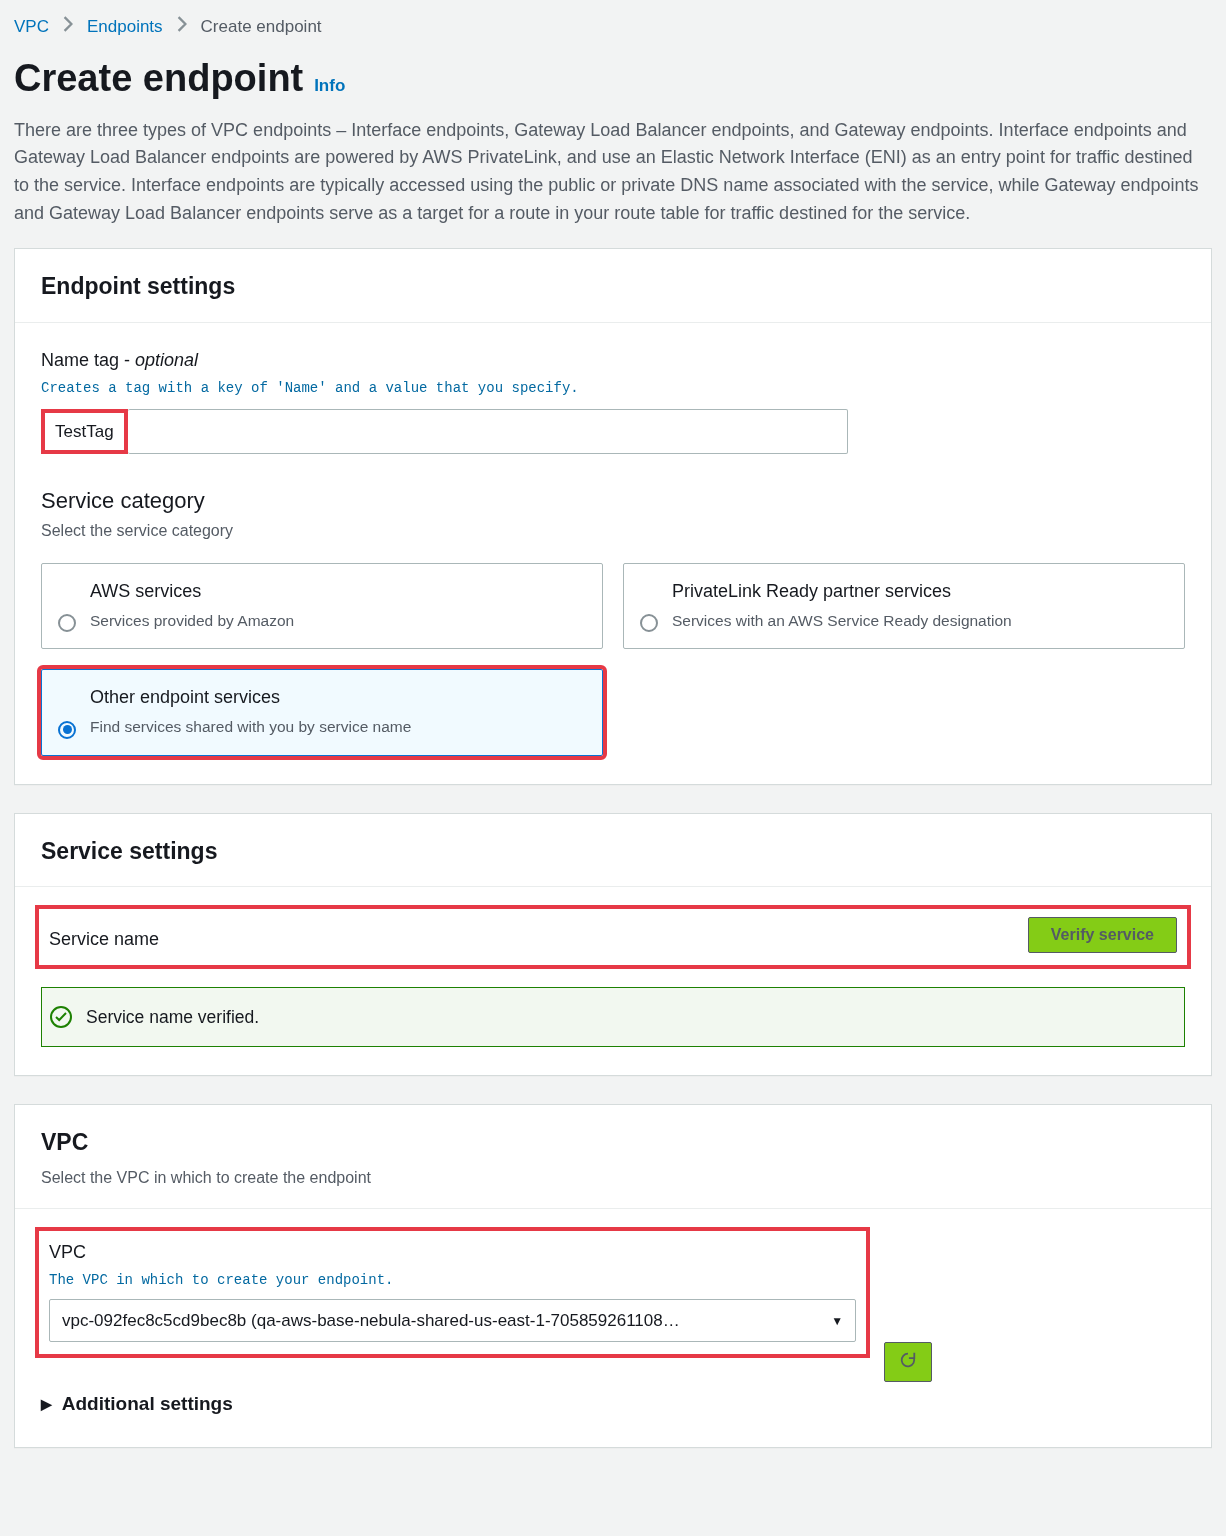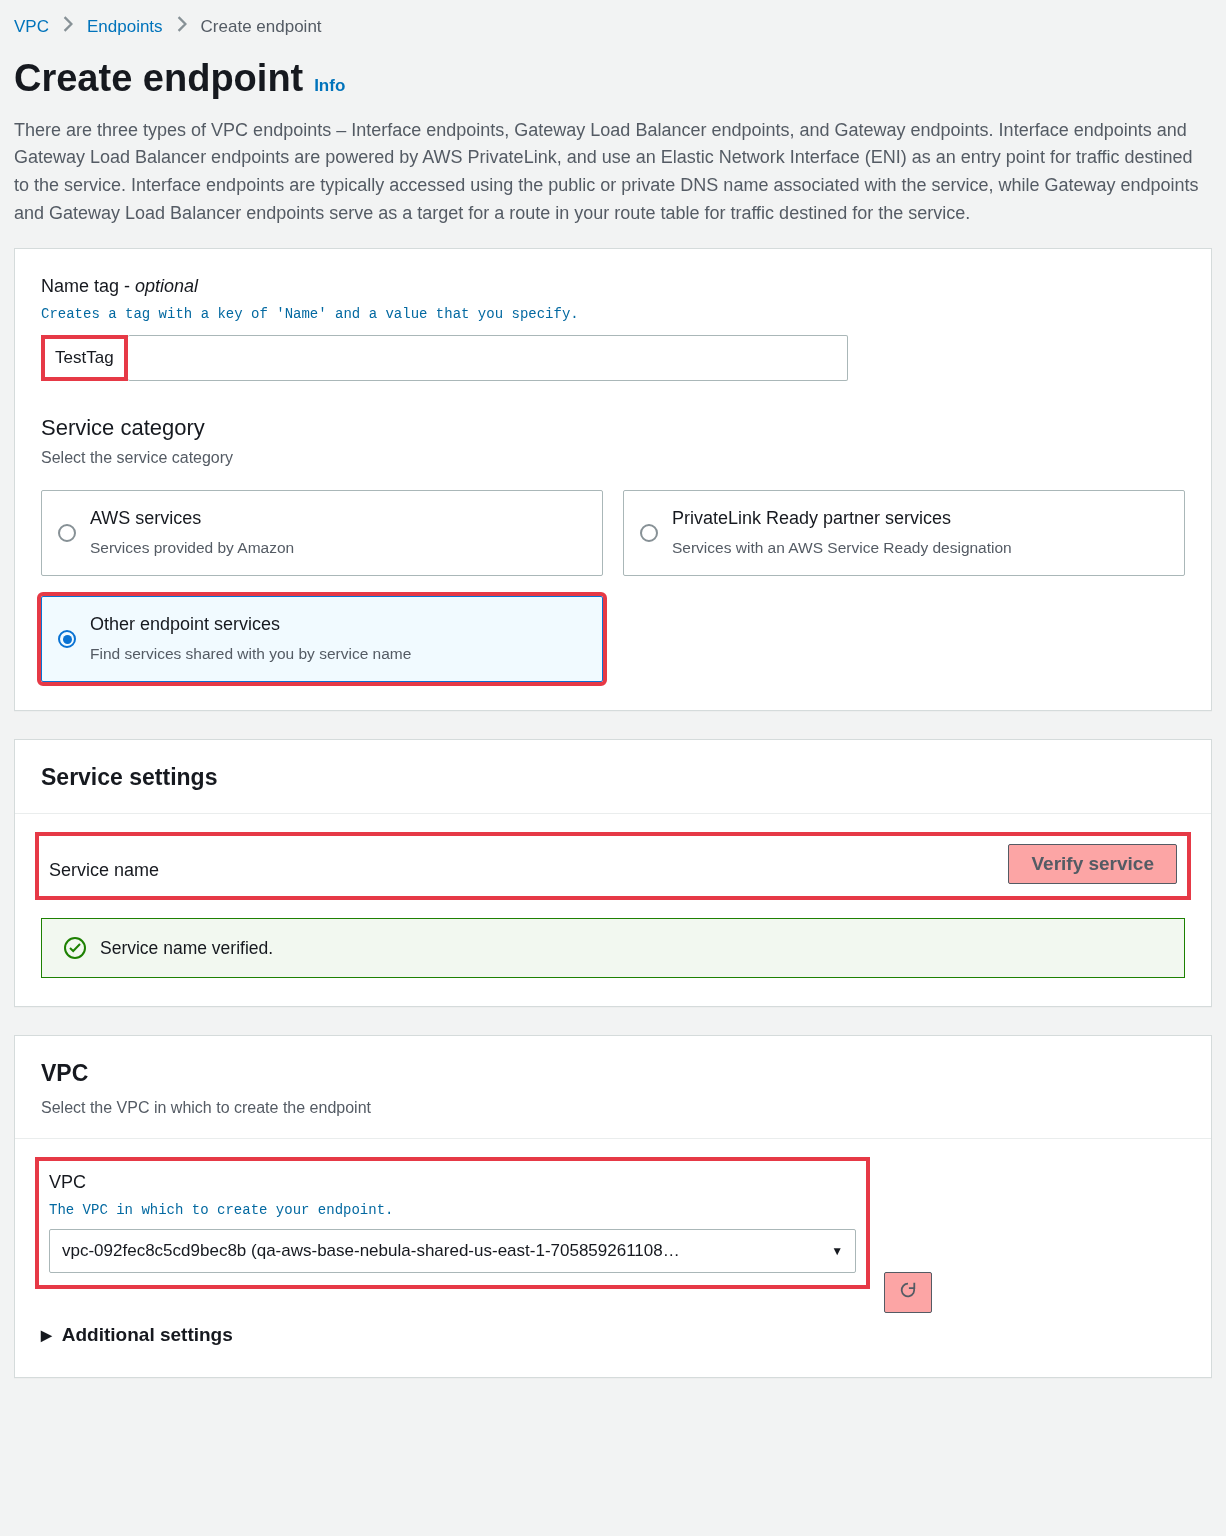--- a/index.html
+++ b/index.html
@@ -78,21 +78,21 @@
     display:grid;
     grid-template-columns:1fr 1fr;
     gap:20px;
   }
   .radio-card {
     border:1px solid #aab7b8;
     border-radius:2px;
     padding:14px 18px 16px 16px;
     display:flex;
     gap:14px;
-    align-items:center;
+    align-items:flex-end;
     cursor:pointer;
     background:#fff;
   }
   .radio-card.selected {
     background:#f1faff;
     border-color:#0972d3;
   }
   .radio-card .dot {
     flex:0 0 18px; width:18px; height:18px;
     border:2px solid #879196; border-radius:50%;
@@ -110,34 +110,34 @@
   
   .svc-row-wrap {
     border:4px solid #e63946;
     padding:8px 10px 12px 10px;
     margin:-6px -6px 18px -6px;
   }
   .svc-row { display:flex; gap:20px; align-items:flex-end;justify-content:flex-end; }
   .svc-row .col1 { flex:1; }
   .btn {
     border:1px solid #545b64;
-    background:#fca5a5;
+    background:#84cc16;
     color:#545b64;
     font-weight:700;
-    font-size:19px;
+    font-size:16px;
     padding:8px 22px;
     border-radius:2px;
     cursor:pointer;
   }
   .btn.icon { padding:8px 14px; }
 
   .alert-success {
     border:1px solid #1d8102;
     background:#f2f8f0;
-    padding:16px 22px;
+    padding:16px 8px;
     display:flex;
     align-items:center;
     gap:14px;
     border-radius:0;
   }
   .alert-success .ico {
     width:22px; height:22px; border:2px solid #1d8102; border-radius:50%;
     display:flex; align-items:center; justify-content:center;
     color:#1d8102; font-size:14px;
   }
@@ -191,20 +191,23 @@
     <span class="cur">Create endpoint</span>
   </nav>
 
   <div>
     <h1 class="title">Create endpoint</h1>
     <span class="info-link">Info</span>
   </div>
   <p class="intro">There are three types of VPC endpoints – Interface endpoints, Gateway Load Balancer endpoints, and Gateway endpoints. Interface endpoints and Gateway Load Balancer endpoints are powered by AWS PrivateLink, and use an Elastic Network Interface (ENI) as an entry point for traffic destined to the service. Interface endpoints are typically accessed using the public or private DNS name associated with the service, while Gateway endpoints and Gateway Load Balancer endpoints serve as a target for a route in your route table for traffic destined for the service.</p>
 
   <section class="panel">
+    <div class="panel-head">
+      <h2>Endpoint settings</h2>
+    </div>
     <div class="panel-body">
 
       <div>
         <span class="field-label">
           <span>Name tag - </span><span class="opt">optional</span>
         </span>
         <div class="field-hint">Creates a tag with a key of 'Name' and a value that you specify.</div>
         <div class="inline-row">
           <span class="hl-red-inline">TestTag</span>
           <input class="text input-following" type="text" style="">

